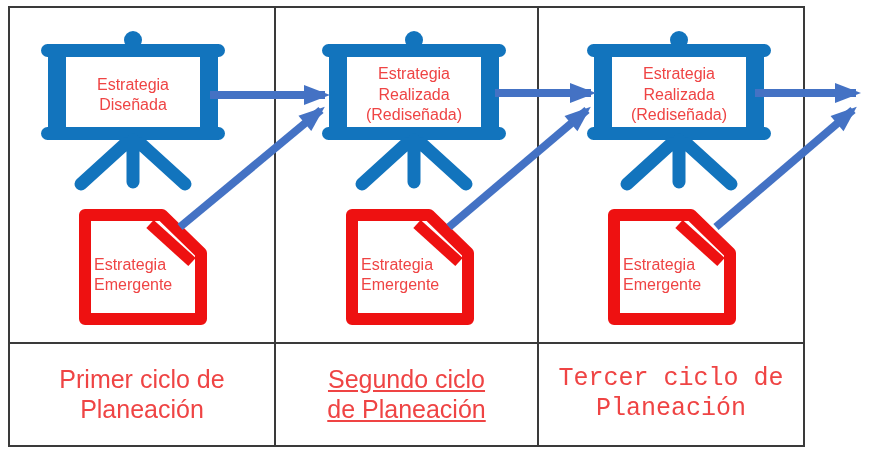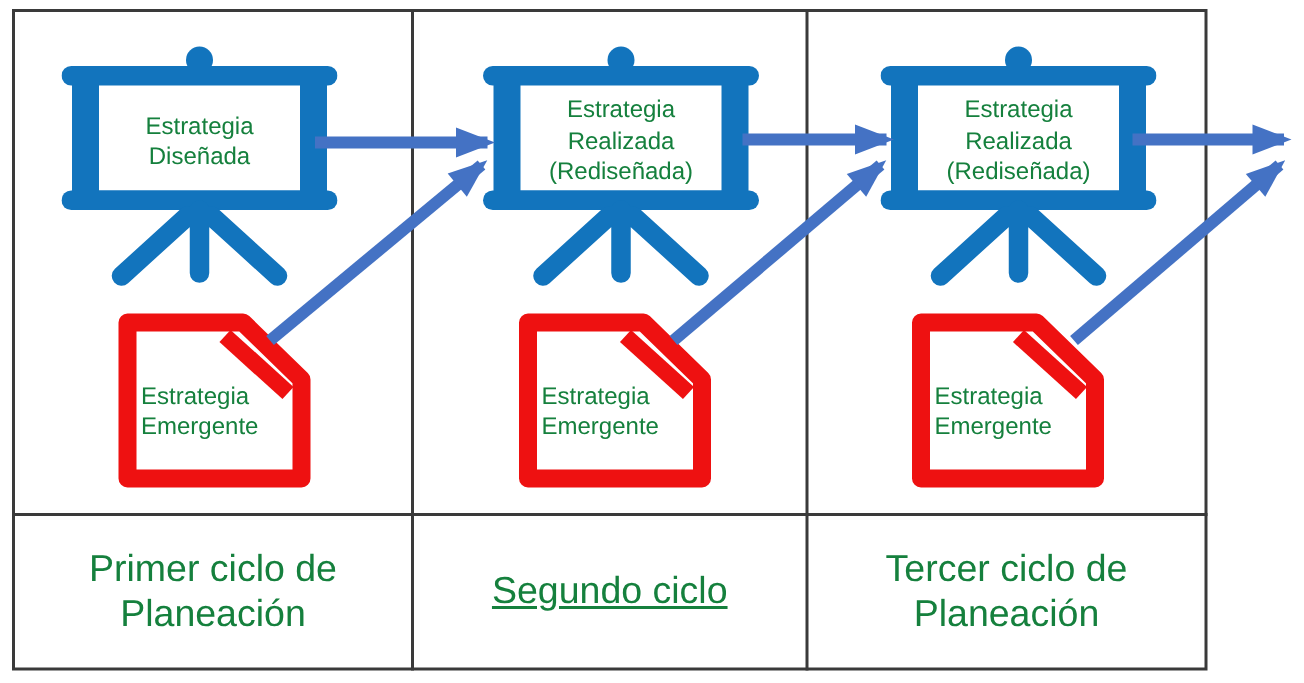--- a/index.html
+++ b/index.html
@@ -1,18 +1,18 @@
 <!DOCTYPE html>
 <html><head>
 <meta charset="utf-8">
 <style>
   html,body{margin:0;padding:0;background:#fff;}
   .canvas{
     position:relative;width:869px;height:455px;background:#ffffff;
-    font-family:"Liberation Sans", sans-serif;color:#15803d;overflow:hidden;
+    font-family:"Liberation Sans", sans-serif;color:#ef4444;overflow:hidden;
   }
   
   .table-box{position:absolute;left:8px;top:6px;width:793px;height:437px;border:2px solid #3a3a3a;}
   .vline{position:absolute;top:6px;width:2px;height:441px;background:#3a3a3a;}
   .v1{left:274px;} .v2{left:537px;}
   .hsep{position:absolute;left:8px;top:342px;width:797px;height:2px;background:#3a3a3a;}
 
   
   .board{position:absolute;top:30px;width:184px;height:165px;}
   .bfill{fill:#1274BD;}
@@ -35,21 +35,21 @@
     display:flex;flex-direction:column;justify-content:center;align-items:flex-start;
     text-align:left;font-size:16px;line-height:1.25;
   }
 
   
   .footer-cell{
     position:absolute;top:344px;height:100px;
     display:flex;flex-direction:column;justify-content:center;align-items:center;
     text-align:center;font-size:25px;line-height:1.22;
   }
-  .f1{left:10px;width:264px;} .f2{left:276px;width:261px;text-decoration:underline;} .f3{left:539px;width:264px;}
+  .f1{left:10px;width:264px;} .f2{left:276px;width:261px;text-decoration:underline;} .f3{left:539px;width:264px;font-family:Liberation Mono, monospace;}
 
   
   .arrows{position:absolute;left:0;top:0;width:869px;height:455px;pointer-events:none;}
   .aline{stroke:#4472C4;stroke-width:8;fill:none;}
 </style>
 </head>
 <body>
 
 <div class="canvas">
 
@@ -99,20 +99,21 @@
   <svg class="doc" style="left:345px" viewBox="0 0 130 118">
     <path class="page" d="M7 7 H84 L123 45 V111 H7 Z"></path>
     <path class="crease" d="M72 16 L114 54"></path>
   </svg>
   <div class="doc-text" style="left:361px">
     <div>Estrategia</div>
     <div>Emergente</div>
   </div>
   <div class="footer-cell f2">
     <div>Segundo ciclo</div>
+    <div>de Planeación</div>
   </div>
 
   <svg class="board" style="left:587px" viewBox="0 0 184 165">
     <circle class="bfill" cx="92" cy="10" r="9"></circle>
     <rect class="bfill" x="0" y="14" width="184" height="13" rx="6.5"></rect>
     <rect class="bfill" x="7" y="20" width="170" height="86"></rect>
     <rect class="screen" x="25" y="27" width="134" height="70"></rect>
     <rect class="bfill" x="0" y="97" width="184" height="13" rx="6.5"></rect>
     <path class="bleg" d="M92 110 L92 152 M84 114 L40 154 M100 114 L144 154"></path>
   </svg>

